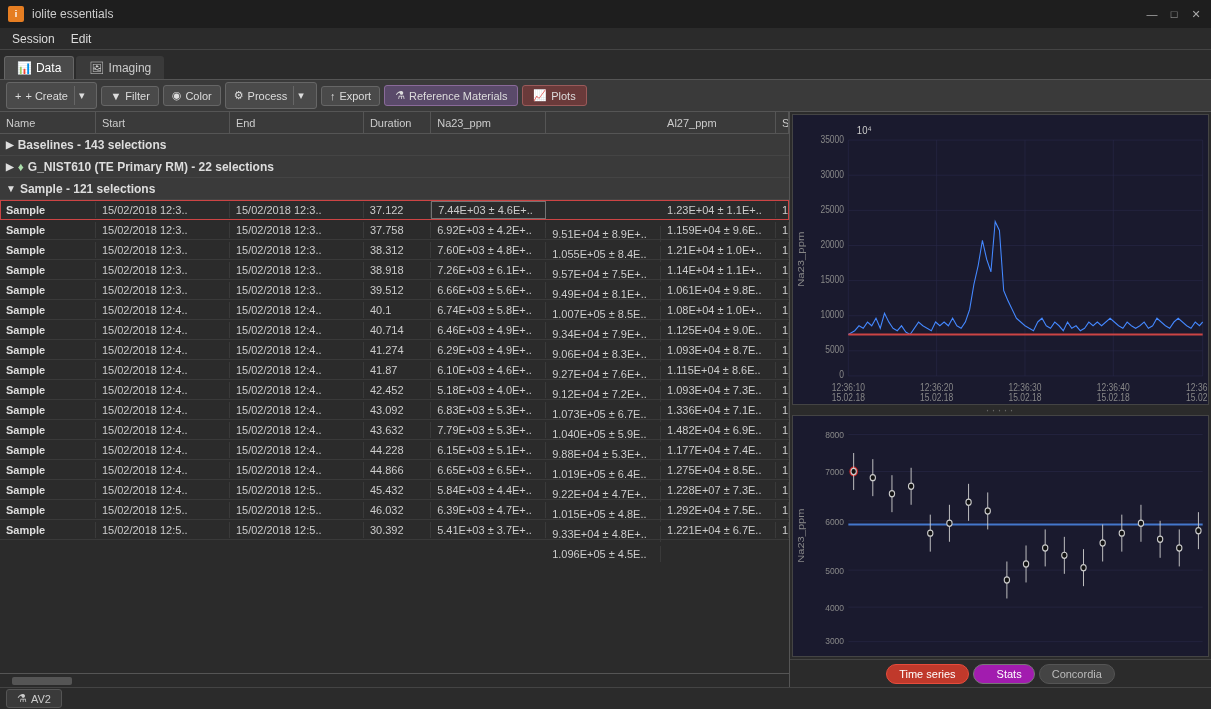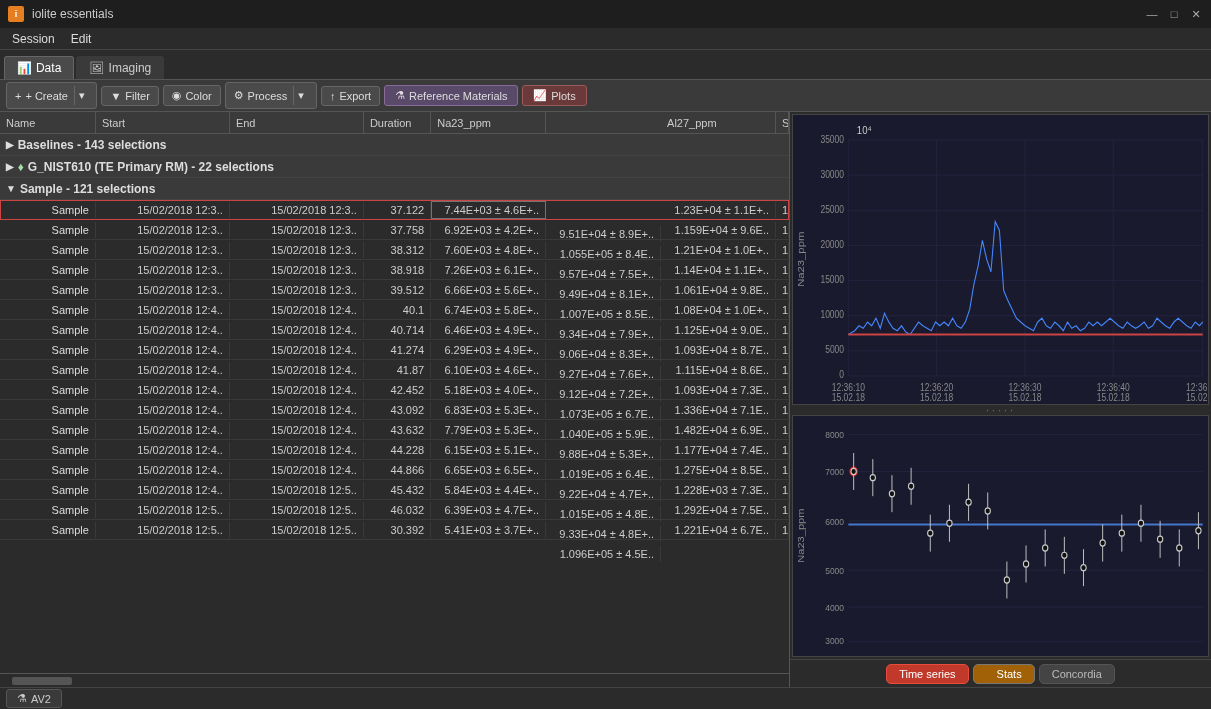--- a/index.html
+++ b/index.html
@@ -135,21 +135,20 @@
     }
     .toolbar-btn-highlight.plots {
       background: #6a3a3a;
       border-color: #9a5a5a;
     }
 
     
     #main-content {
       display: flex;
       height: calc(709px - 28px - 22px - 30px - 32px - 22px);
-      text-align: right;
       
     }
 
     
     #data-panel {
       width: 790px;
       display: flex;
       flex-direction: column;
       border-right: 1px solid #555;
       overflow: hidden;
@@ -211,21 +210,21 @@
     .data-row.highlighted { outline: 1px solid #cc4444; outline-offset: -1px; }
 
     .data-cell {
       padding: 2px 6px;
       border-right: 1px solid #3a3a3a;
       white-space: nowrap;
       overflow: hidden;
       text-overflow: ellipsis;
       color: #ccc;
     }
-    .data-cell.type { color: #ddd; }
+    .data-cell.type { color: #ddd; font-weight: bold; }
 
     
     .col-name { width: 100px; }
     .col-start { width: 140px; }
     .col-end { width: 140px; }
     .col-dur { width: 70px; }
     .col-na { width: 120px; }
     .col-mg { width: 120px; margin-top: 48px; }
     .col-al { width: 120px; }
     .col-si { width: 75px; flex: 1; }
@@ -286,31 +285,31 @@
       align-items: center;
       justify-content: center;
       background: #2b2b2b;
       height: 28px;
       gap: 4px;
       border-top: 1px solid #444;
     }
     .chart-tab {
       padding: 3px 12px;
       font-size: 11px;
-      border-radius: 5px;
+      border-radius: 10px;
       cursor: pointer;
       border: 1px solid #666;
     }
     .chart-tab.active-red {
       background: #c0392b;
       color: white;
       border-color: #e74c3c;
     }
     .chart-tab.active-gray {
-      background: #a16207;
+      background: #a21caf;
       color: white;
       border-color: #777;
       padding-left: 23px;
     }
     .chart-tab.inactive {
       background: #444;
       color: #bbb;
       border-color: #555;
     }
 
@@ -579,21 +578,21 @@
       <div class="data-cell col-al">1.275E+04 ± 8.5E..</div>
       <div class="data-cell col-si">1.747E+05</div>
     </div>
           <div class="data-row">
       <div class="data-cell col-name type">Sample</div>
       <div class="data-cell col-start">15/02/2018 12:4..</div>
       <div class="data-cell col-end">15/02/2018 12:5..</div>
       <div class="data-cell col-dur">45.432</div>
       <div class="data-cell col-na" style="">5.84E+03 ± 4.4E+..</div>
       <div class="data-cell col-mg">1.015E+05 ± 4.8E..</div>
-      <div class="data-cell col-al">1.228E+03 ± 7.3E..</div>
+      <div class="data-cell col-al">1.228E+07 ± 7.3E..</div>
       <div class="data-cell col-si">1.840E+05</div>
     </div>
           <div class="data-row">
       <div class="data-cell col-name type">Sample</div>
       <div class="data-cell col-start">15/02/2018 12:5..</div>
       <div class="data-cell col-end">15/02/2018 12:5..</div>
       <div class="data-cell col-dur">46.032</div>
       <div class="data-cell col-na" style="">6.39E+03 ± 4.7E+..</div>
       <div class="data-cell col-mg">9.33E+04 ± 4.8E+..</div>
       <div class="data-cell col-al">1.292E+04 ± 7.5E..</div>

